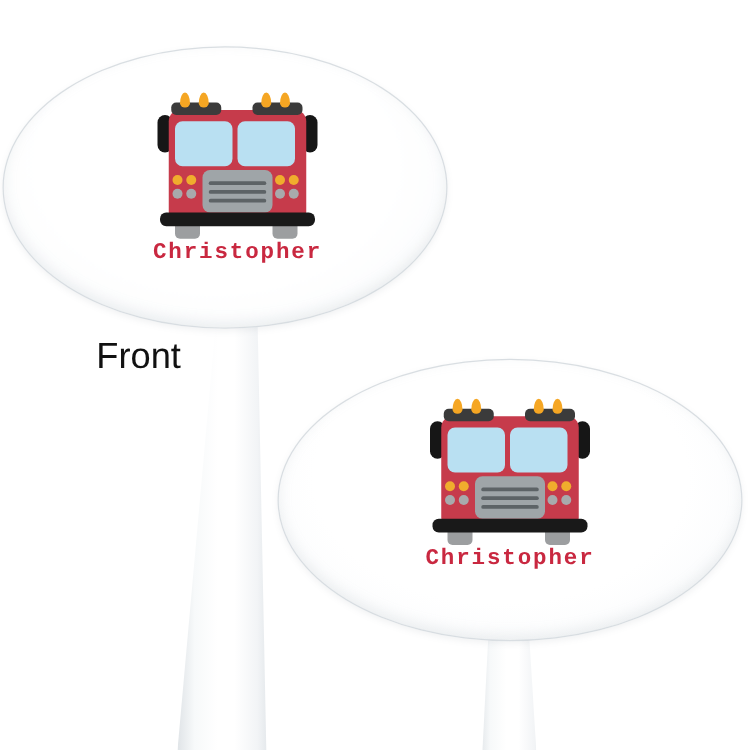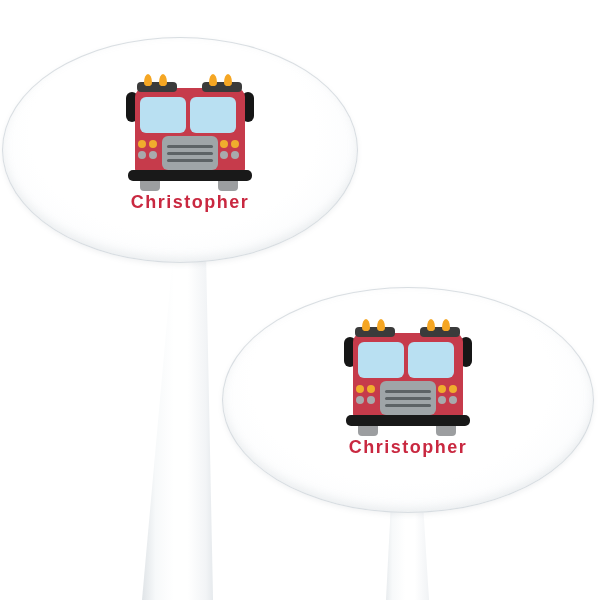--- a/index.html
+++ b/index.html
@@ -44,21 +44,21 @@
   .artwork { position: absolute; z-index: 3; width: 128px; height: 150px; }
   .artwork-front { left: 126px; top: 73px; }
   .artwork-back  { left: 344px; top: 318px; }
 
   .name {
     position: absolute;
     top: 119px;
     left: 50%;
     transform: translateX(-50%);
     white-space: nowrap;
-    font-family: Liberation Sans, sans-serif;
+    font-family: Liberation Mono, monospace;
     font-weight: bold;
     font-size: 18px;
     letter-spacing: 1.5px;
     color: var(--name-red, #c92840);
   }
 
   
   .truck { position: absolute; left: 0; top: 0; width: 128px; height: 118px; }
 
   .roofbar {
@@ -215,14 +215,15 @@
             <span class="g"></span>
         </div>
       </div>
       <div class="bumper"></div>
       <div class="foot f-l"></div>
       <div class="foot f-r"></div>
     </div>
     <div class="name">Christopher</div>
   </div>
 
+  <div class="side-label label-front">Front</div>
 
 </div>
 
 </body></html>

